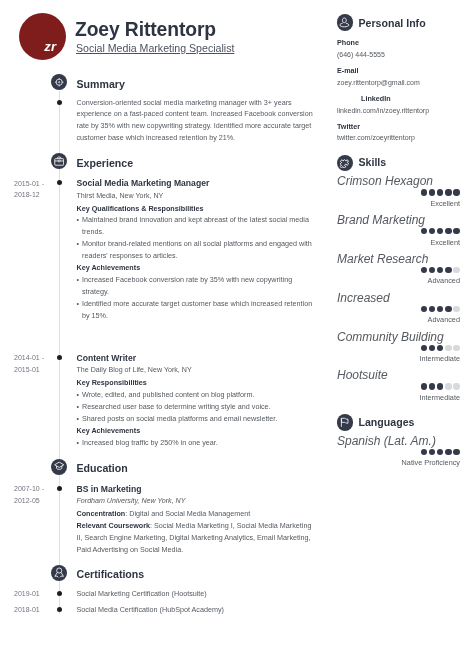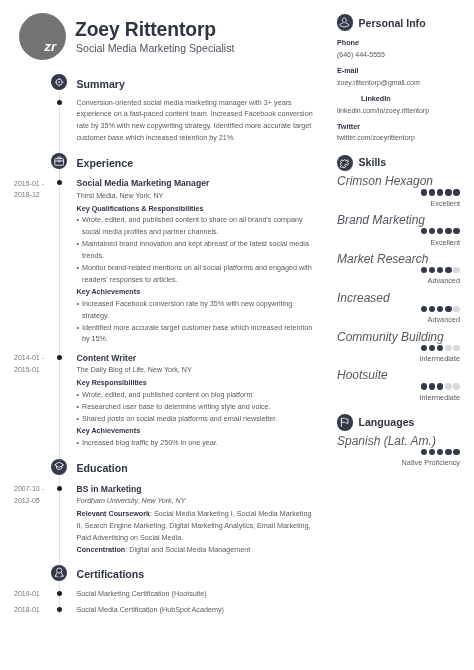--- a/index.html
+++ b/index.html
@@ -8,31 +8,31 @@
     width:474px;height:670px;background:#ffffff;
     font-family:"Liberation Sans", sans-serif;
     color:#3a3f4c;overflow:hidden;
     -webkit-font-smoothing:antialiased;
   }
   .page{position:relative;width:474px;height:670px;}
   
   .left{position:absolute;left:0;top:0;width:325px;height:670px;}
   .avatar{
     position:absolute;left:19px;top:13px;width:47px;height:47px;border-radius:50%;
-    background:#737373;color:#fff;
+    background:#7f1d1d;color:#fff;
   }
   .avatar span{
     position:absolute;left:25.2px;top:28.4px;font-style:italic;font-weight:700;
     font-size:13.1px;letter-spacing:.3px;line-height:12px;
   }
   .name{
     position:absolute;left:75px;top:18.6px;font-size:19.3px;font-weight:700;color:#2e3442;
     letter-spacing:-0.1px;line-height:22px;
   }
-  .subtitle{position:absolute;left:76px;top:42.3px;font-size:10.6px;color:#4c525e;line-height:13px;}
+  .subtitle{position:absolute;left:76px;top:42.3px;font-size:10.6px;color:#4c525e;line-height:13px;text-decoration:underline;}
 
   .timeline{position:absolute;left:59px;top:90.5px;width:1px;height:523.5px;background:#dcdfe3;}
 
   .sec-icon{
     position:absolute;left:51px;width:16px;height:16px;border-radius:50%;
     background:#343a49;
   }
   .sec-icon svg{position:absolute;left:2.8px;top:2.8px;width:10.4px;height:10.4px;}
   .sec-title{position:absolute;left:76.5px;font-size:10.6px;font-weight:700;color:#2e3442;line-height:13px;}
 
@@ -105,21 +105,20 @@
     </div>
     <div class="sec-title" id="t-exp" style="top: 156.6px;">Experience</div>
     <div id="exp-items">
         <div class="dates" style="top: 177.5px;">2015-01 -<br>2018-12</div>
         <div class="dot" style="top: 180.3px;"></div>
         <div class="body" style="top: 177.3px;">
           <div class="jtitle">Social Media Marketing Manager</div>
           <div class="jcomp">Thirst Media, New York, NY</div>
           <div class="jsub">Key Qualifications &amp; Responsibilities</div>
           <ul class="bl">
-            <li>Wrote, edited, and published content to share on all brand's company social media profiles and partner channels.</li>
             <li>Maintained brand innovation and kept abreast of the latest social media trends.</li>
             <li>Monitor brand-related mentions on all social platforms and engaged with readers' responses to articles.</li>
           </ul>
           <div class="jsub">Key Achievements</div>
           <ul class="bl">
             <li>Increased Facebook conversion rate by 35% with new copywriting strategy.</li>
             <li>Identified more accurate target customer base which increased retention by 15%.</li>
           </ul>
         </div>
         <div class="dates" style="top: 352.2px;">2014-01 -<br>2015-01</div>
@@ -146,22 +145,22 @@
         <path d="M5.9 11.4v4.8c0 1.8 2.7 3.2 6.1 3.2s6.1-1.4 6.1-3.2v-4.8"></path>
       </svg>
     </div>
     <div class="sec-title" id="t-edu" style="top: 462px;">Education</div>
     <div id="edu-items">
         <div class="dates" style="top: 482.9px;">2007-10 -<br>2012-05</div>
         <div class="dot" style="top: 485.7px;"></div>
         <div class="body" style="top: 482.7px;">
           <div class="jtitle">BS in Marketing</div>
           <div class="jcomp it">Fordham University, New York, NY</div>
+          <div class="kv"><b>Concentration</b>: Digital and Social Media Management</div>
           <div class="kv"><b>Relevant Coursework</b>: Social Media Marketing I, Social Media Marketing II, Search Engine Marketing, Digital Marketing Analytics, Email Marketing, Paid Advertising on Social Media.</div>
-          <div class="kv"><b>Concentration</b>: Digital and Social Media Management</div>
         </div>
       </div>
 
     <div class="sec-icon" id="ic-cert" style="top: 564.6px;">
       <svg viewBox="0 0 24 24" fill="none" stroke="#ffffff" stroke-width="1.9" stroke-linejoin="round">
         <circle cx="12" cy="8.2" r="5.9"></circle>
         <path d="M7.6 12.6 2.1 21.6l5.2-.8 2.4 3"></path>
         <path d="M16.4 12.6l5.5 9-5.2-.8-2.4 3"></path>
       </svg>
     </div>

